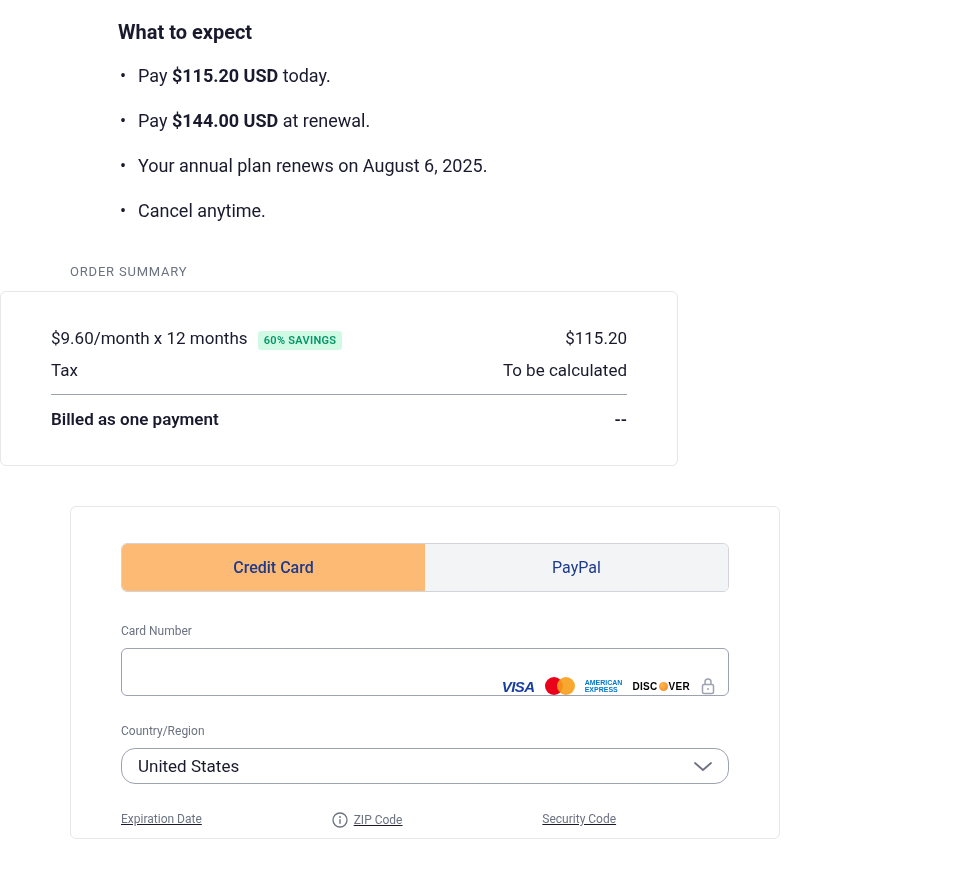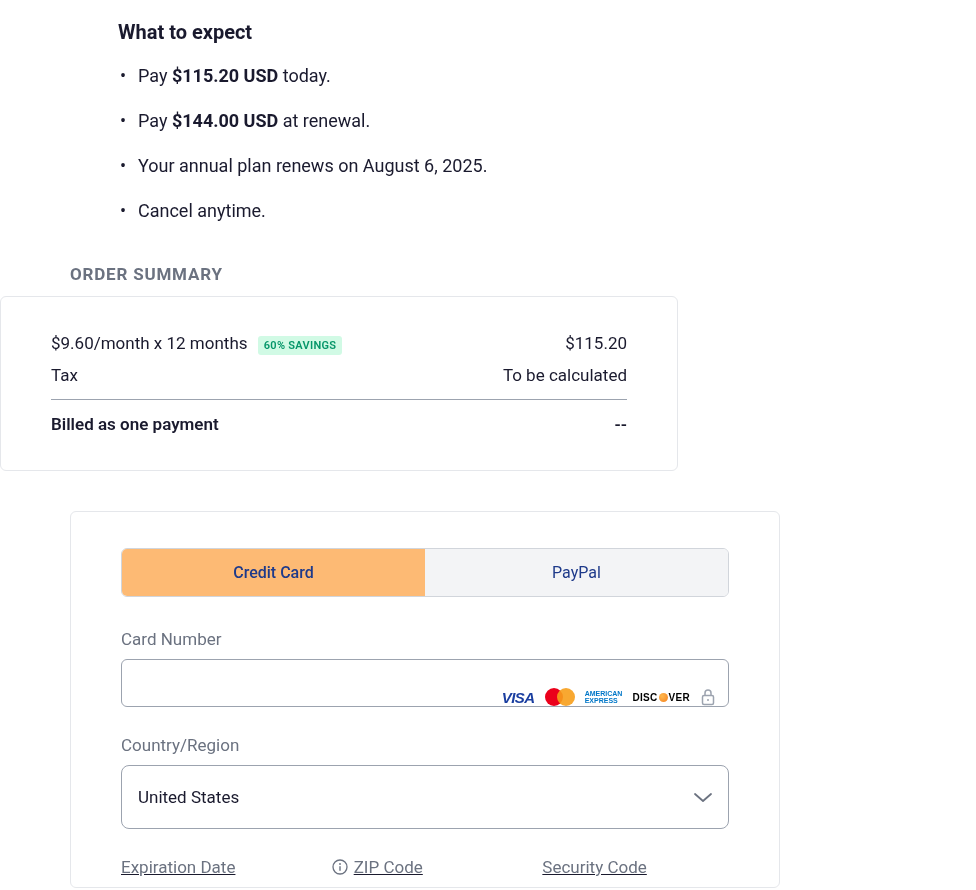--- a/index.html
+++ b/index.html
@@ -11,21 +11,21 @@
     }
     .container { padding: 20px 0 0 0; }
     .expect-section { margin-left: 118px; margin-bottom: 40px; }
     .expect-title { font-size: 20px; font-weight: 700; color: #1a1a2e; margin-bottom: 18px; }
     .expect-list { list-style: none; }
     .expect-list li { font-size: 18px; color: #1a1a2e; line-height: 1.5; margin-bottom: 18px; position: relative; padding-left: 20px; }
     .expect-list li::before { content: "•"; position: absolute; left: 2px; top: 0; color: #1a1a2e; }
     .expect-list li strong { font-weight: 700; }
 
     .summary-label {
-      margin-left: 70px; font-size: 17px; font-weight: 700; letter-spacing: 0.8px;
+      margin-left: 70px; font-size: 13px; font-weight: 400; letter-spacing: 0.8px;
       color: #6b7280; margin-bottom: 12px;
     }
     .summary-card {
       width: 678px; border: 1px solid #e5e7eb; border-radius: 6px;
       padding: 36px 50px 36px 50px; margin-bottom: 40px;
     }
     .summary-row { display: flex; justify-content: space-between; align-items: center; font-size: 17px; color: #1a1a2e; margin-bottom: 12px; }
     .savings-badge {
       background: #d1fae5; color: #059669; font-size: 11px; font-weight: 600;
       padding: 3px 6px; border-radius: 3px; margin-left: 6px; letter-spacing: 0.3px;
@@ -38,32 +38,32 @@
       padding: 36px 50px 0 50px;
     }
     .tabs { display: flex; border: 1px solid #d1d5db; border-radius: 6px; overflow: hidden; margin-bottom: 32px; }
     .tab {
       flex: 1; text-align: center; padding: 14px 0; font-size: 16px; cursor: pointer;
       color: #1e3a8a; background: #f3f4f6;
     }
     .tab.active { background: #fdba74; font-weight: 500; }
 
     .field-group { margin-bottom: 28px; }
-    .field-label { font-size: 17px; color: #6b7280; margin-bottom: 10px; display: flex; align-items: center; gap: 6px; }
+    .field-label { font-size: 12px; color: #6b7280; margin-bottom: 10px; display: flex; align-items: center; gap: 6px; }
     .input-wrapper {
       position: relative; border: 1px solid #9ca3af; border-radius: 6px; height: 48px;
       display: flex; align-items: flex-end; padding: 0 12px;
     }
     .input-wrapper input {
       border: none; outline: none; flex: 1; font-size: 16px; height: 100%; background: transparent;
     }
     .card-icons { display: flex; align-items: center; gap: 10px; margin-left: auto; }
 
     .select-wrapper {
-      position: relative; border: 1px solid #9ca3af; border-radius: 8px; height: 64px;
+      position: relative; border: 1px solid #9ca3af; border-radius: 14px; height: 36px;
       display: flex; align-items: center; padding: 10px 16px; cursor: pointer;
     }
     .select-value { font-size: 17px; color: #1a1a2e; }
     .chevron { margin-left: auto; }
 
     .row-3 { display: flex; gap: 24px; }
     .row-3 > div { flex: 1; text-decoration: underline; }
 
     .lock-icon svg, .info-icon svg { display: block; }
 

